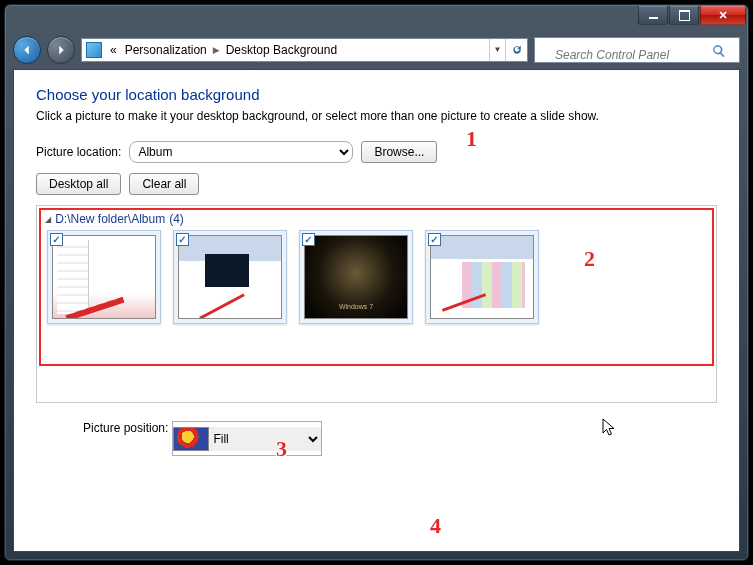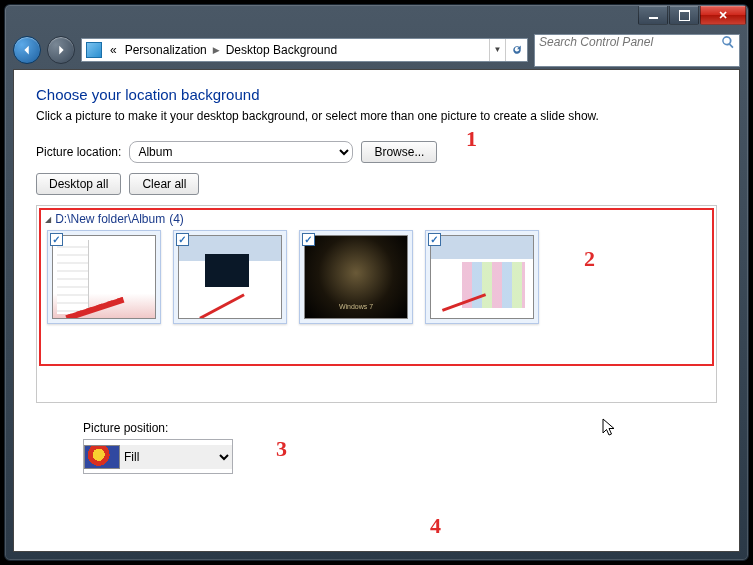--- a/index.html
+++ b/index.html
@@ -21,21 +21,21 @@
 
 .addr { flex: 1; height: 24px; background: #fff; border: 1px solid #7a8a9a; display: flex; align-items: center; font-size: 12px; }
 .addr-icon { width: 16px; height: 16px; margin: 0 4px; background: linear-gradient(135deg, #7bc3f0, #2a8fd0); border: 1px solid #1a6fa8; }
 .crumb { padding: 0 4px; color: #000; }
 .crumb-sep { color: #666; font-size: 9px; padding: 0 2px; }
 .addr-spacer { flex: 1; }
 .addr-drop { width: 16px; text-align: center; color: #444; font-size: 8px; border-left: 1px solid #ccc; height: 100%; line-height: 22px; }
 .addr-refresh { width: 22px; text-align: center; border-left: 1px solid #ccc; height: 100%; display:flex; align-items:center; justify-content:center; }
 .addr-refresh svg { width:12px; height:12px; fill:#3a6ea5; }
 
-.search { width: 206px; height: 33px; background: #fff; border: 1px solid #7a8a9a; display: flex; align-items: flex-start; padding: 0 4px; }
+.search { width: 206px; height: 26px; background: #fff; border: 1px solid #7a8a9a; display: flex; align-items: flex-end; padding: 0 20px; }
 .search input { border: none; outline: none; flex: 1; font-size: 12px; color: #888; font-style: italic; }
 .search-ico svg { width: 14px; height: 14px; fill: #5a8cc0; }
 
 .content { position: absolute; top: 64px; left: 8px; right: 8px; bottom: 8px; background: #fff; border: 1px solid #444; padding: 16px 22px 12px 22px; }
 
 h1 { color: #003399; font-size: 15px; font-weight: normal; margin-bottom: 6px; }
 .sub { font-size: 12px; color: #000; margin-bottom: 18px; }
 
 .row { display: flex; align-items: center; gap: 8px; font-size: 12px; margin-bottom: 10px; }
 .row label { color: #000; }
@@ -58,21 +58,21 @@
 .timg.t2 { background: linear-gradient(to bottom,#c8d8ea 0 30%,#fff 30% 100%); }
 .timg.t2::before { content:""; position:absolute; top:22%; left:25%; width:44%; height:40%; background:#0a1828;}
 .timg.t2::after { content:""; position:absolute; left:18px; bottom:10px; width:50px; height:3px; background:#d82828; transform:rotate(-28deg);}
 .timg.t3 { background: radial-gradient(circle at 50% 45%, #6a5a38 0%, #1a140a 55%, #000 100%); }
 .timg.t3::after { content:"Windows 7"; position:absolute; bottom:8px; width:100%; text-align:center; color:#c8b888; font-size:7px; }
 .timg.t4 { background: linear-gradient(to bottom,#c8d8ea 0 28%,#fff 28% 100%); }
 .timg.t4::before { content:""; position:absolute; top:32%; left:30%; right:8%; bottom:12%; background: repeating-linear-gradient(90deg,#e8a8c8 0 10px,#a8c8e8 10px 20px,#c8e8a8 20px 30px); opacity:.7;}
 .timg.t4::after { content:""; position:absolute; left:10px; bottom:14px; width:46px; height:3px; background:#d82828; transform:rotate(-20deg);}
 
 .lower { display: flex; gap: 40px; margin-top: 18px; font-size: 12px; }
-.col { display: flex; flex-direction: column; gap: 4px; padding-left: 47px; }
+.col { display: flex; flex-direction: row; gap: 4px; padding-left: 47px; }
 .pos-preview { width: 36px; height: 24px; border: 1px solid #888; background: radial-gradient(circle at 40% 40%, #f8d030 0 25%, #d83020 25% 45%, #3048a0 45% 100%); display:inline-block; vertical-align:middle; }
 .pos-wrap { display:flex; border:1px solid #abadb3; width: 150px; height:35px; align-items:center; background:#fff; }
 .pos-wrap select { border:none; flex:1; height:24px; font-size:12px; outline:none; }
 .chgrow select { width: 126px; }
 .chk-line { display:flex; align-items:center; gap:4px; font-size:12px; margin-top:4px; }
 .chk-line input { accent-color: #2a6fb8; }
 
 .footer { position:absolute; bottom:10px; right:22px; display:flex; gap:8px; }
 .btn.primary { border:1px solid #3a8ad0; box-shadow: 0 0 0 1px #7ab8ea inset; }
 .btn.wide { width: 96px; }

